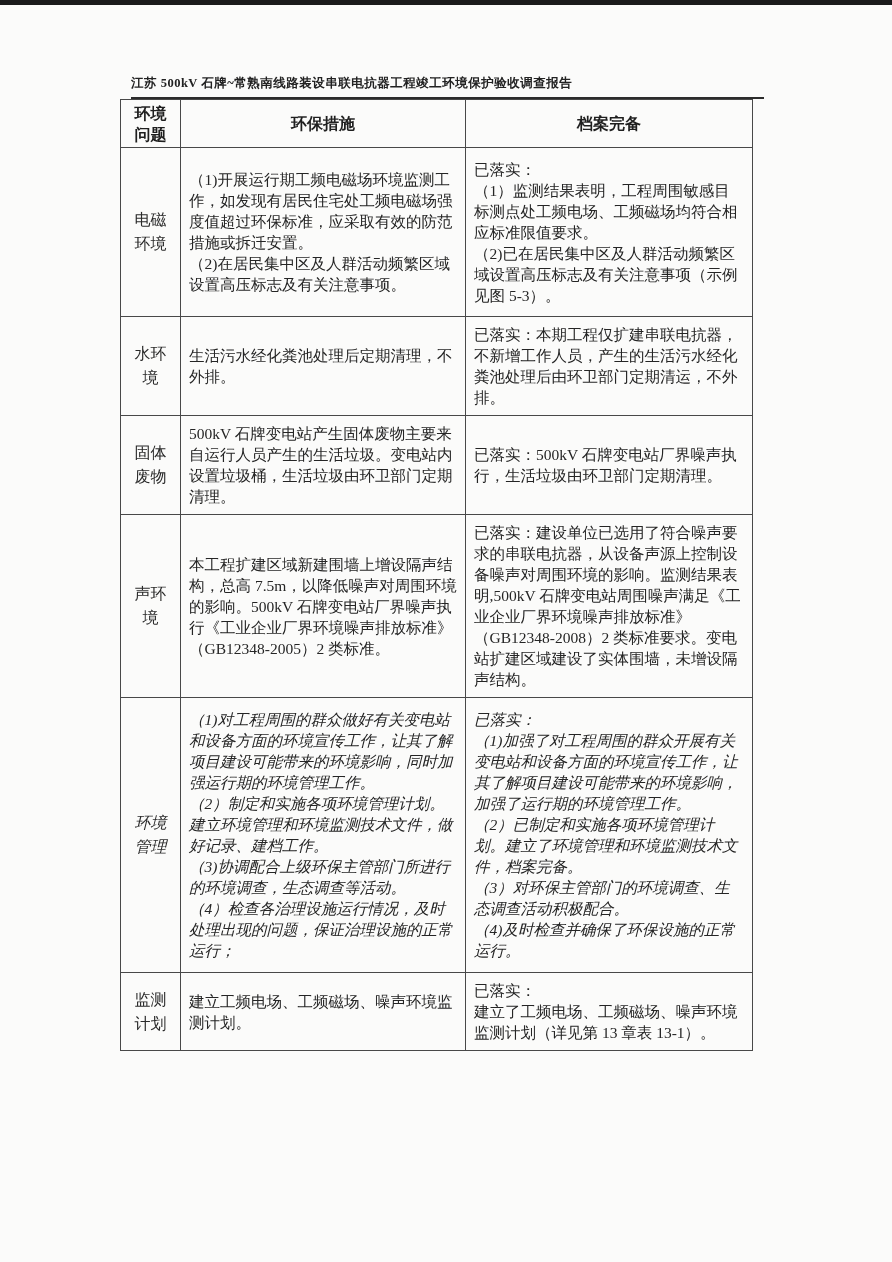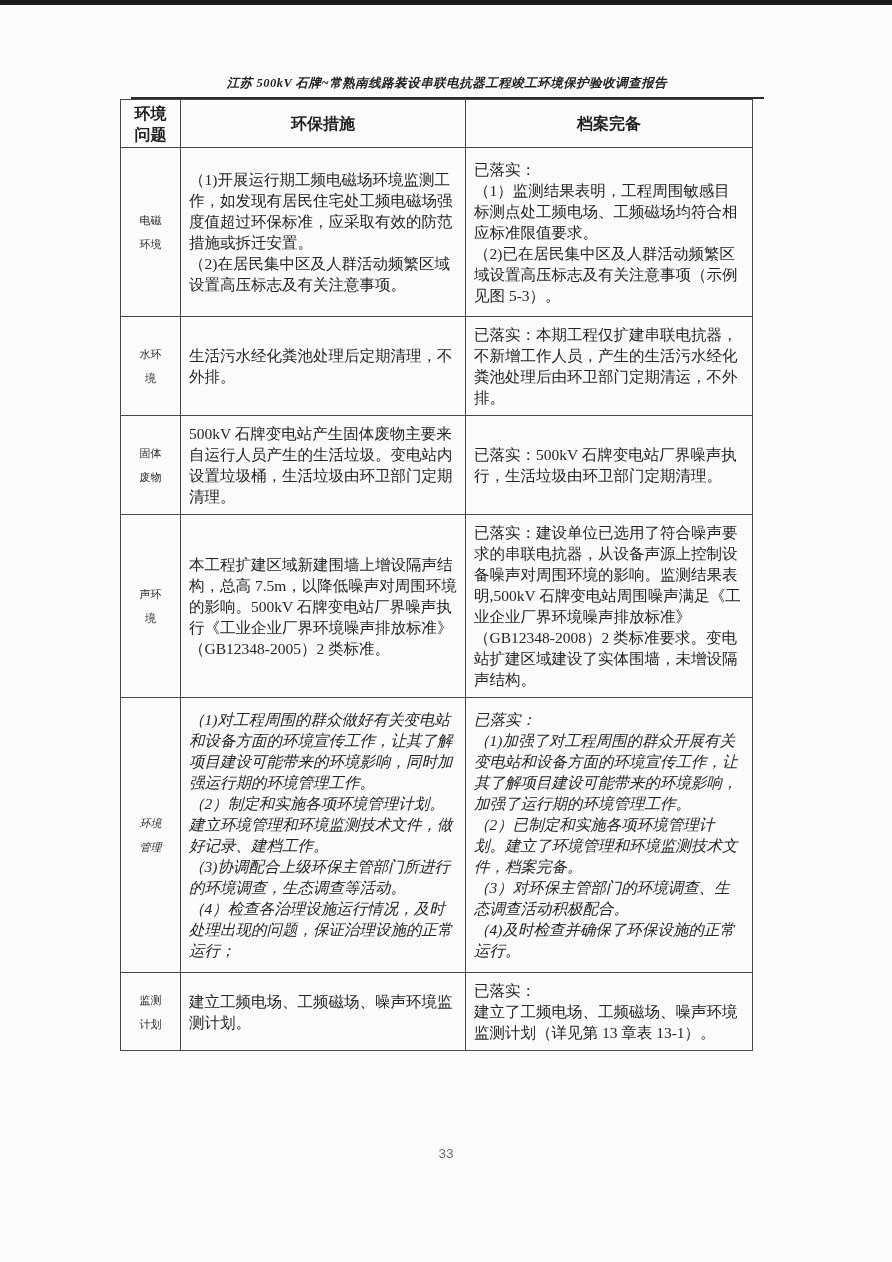--- a/index.html
+++ b/index.html
@@ -16,24 +16,23 @@
     color: #262626;
     overflow: hidden;
   }
   .scan-edge-bar {
     height: 5px;
     background: #1b1b1b;
   }
   .doc-header {
     width: 632px;
     margin: 70px auto 0 131px;
-    text-align: center;
+    text-align: left;
     font-size: 12.5px;
     font-weight: bold;
-    font-style: italic;
     letter-spacing: 0.5px;
     color: #222;
   }
   .header-rule {
     width: 633px;
     margin: 5px auto 0 131px;
     border-top: 2px solid #2c2c2c;
   }
   .table-title {
     width: 632px;
@@ -63,21 +62,21 @@
     font-size: 16px;
     font-weight: bold;
     text-align: center;
     white-space: pre-line;
     height: 48px;
     line-height: 21px;
     color: #1f1f1f;
   }
   td.cell-issue {
     text-align: center;
-    font-size: 11px;
+    font-size: 16px;
     line-height: 24px;
     white-space: pre-line;
     color: #2a2a2a;
     padding: 2px 4px;
   }
   td.cell-text {
     font-size: 15.5px;
     line-height: 21px;
     padding: 7px 8px;
     white-space: pre-line;
@@ -169,15 +168,14 @@
       <tr>
         <td class="cell-issue">监测
 计划</td>
         <td class="cell-text">建立工频电场、工频磁场、噪声环境监测计划。</td>
         <td class="cell-text">已落实：
 建立了工频电场、工频磁场、噪声环境监测计划（详见第 13 章表 13-1）。</td>
       </tr>
     </tbody>
   </table>
 
-  <div class="page-number">33</div>
 
 </div>
 
 </body></html>

